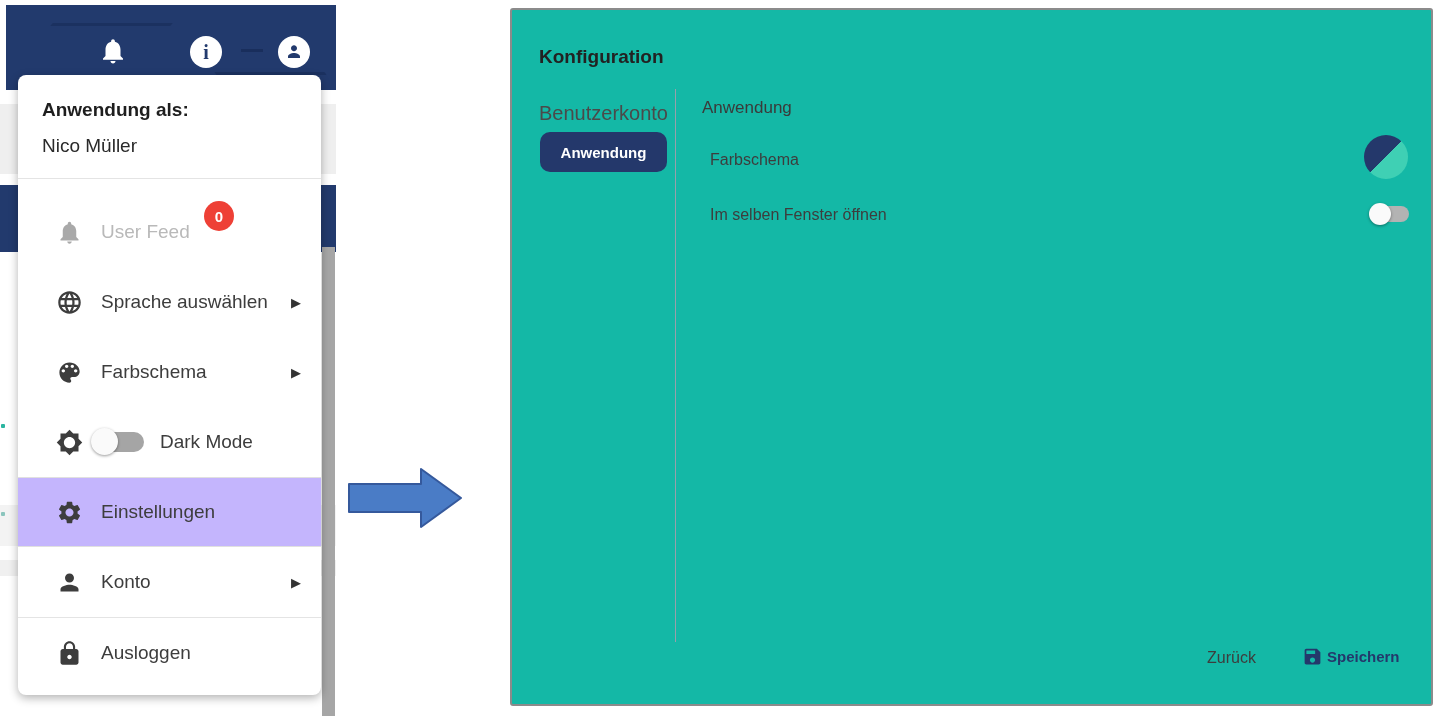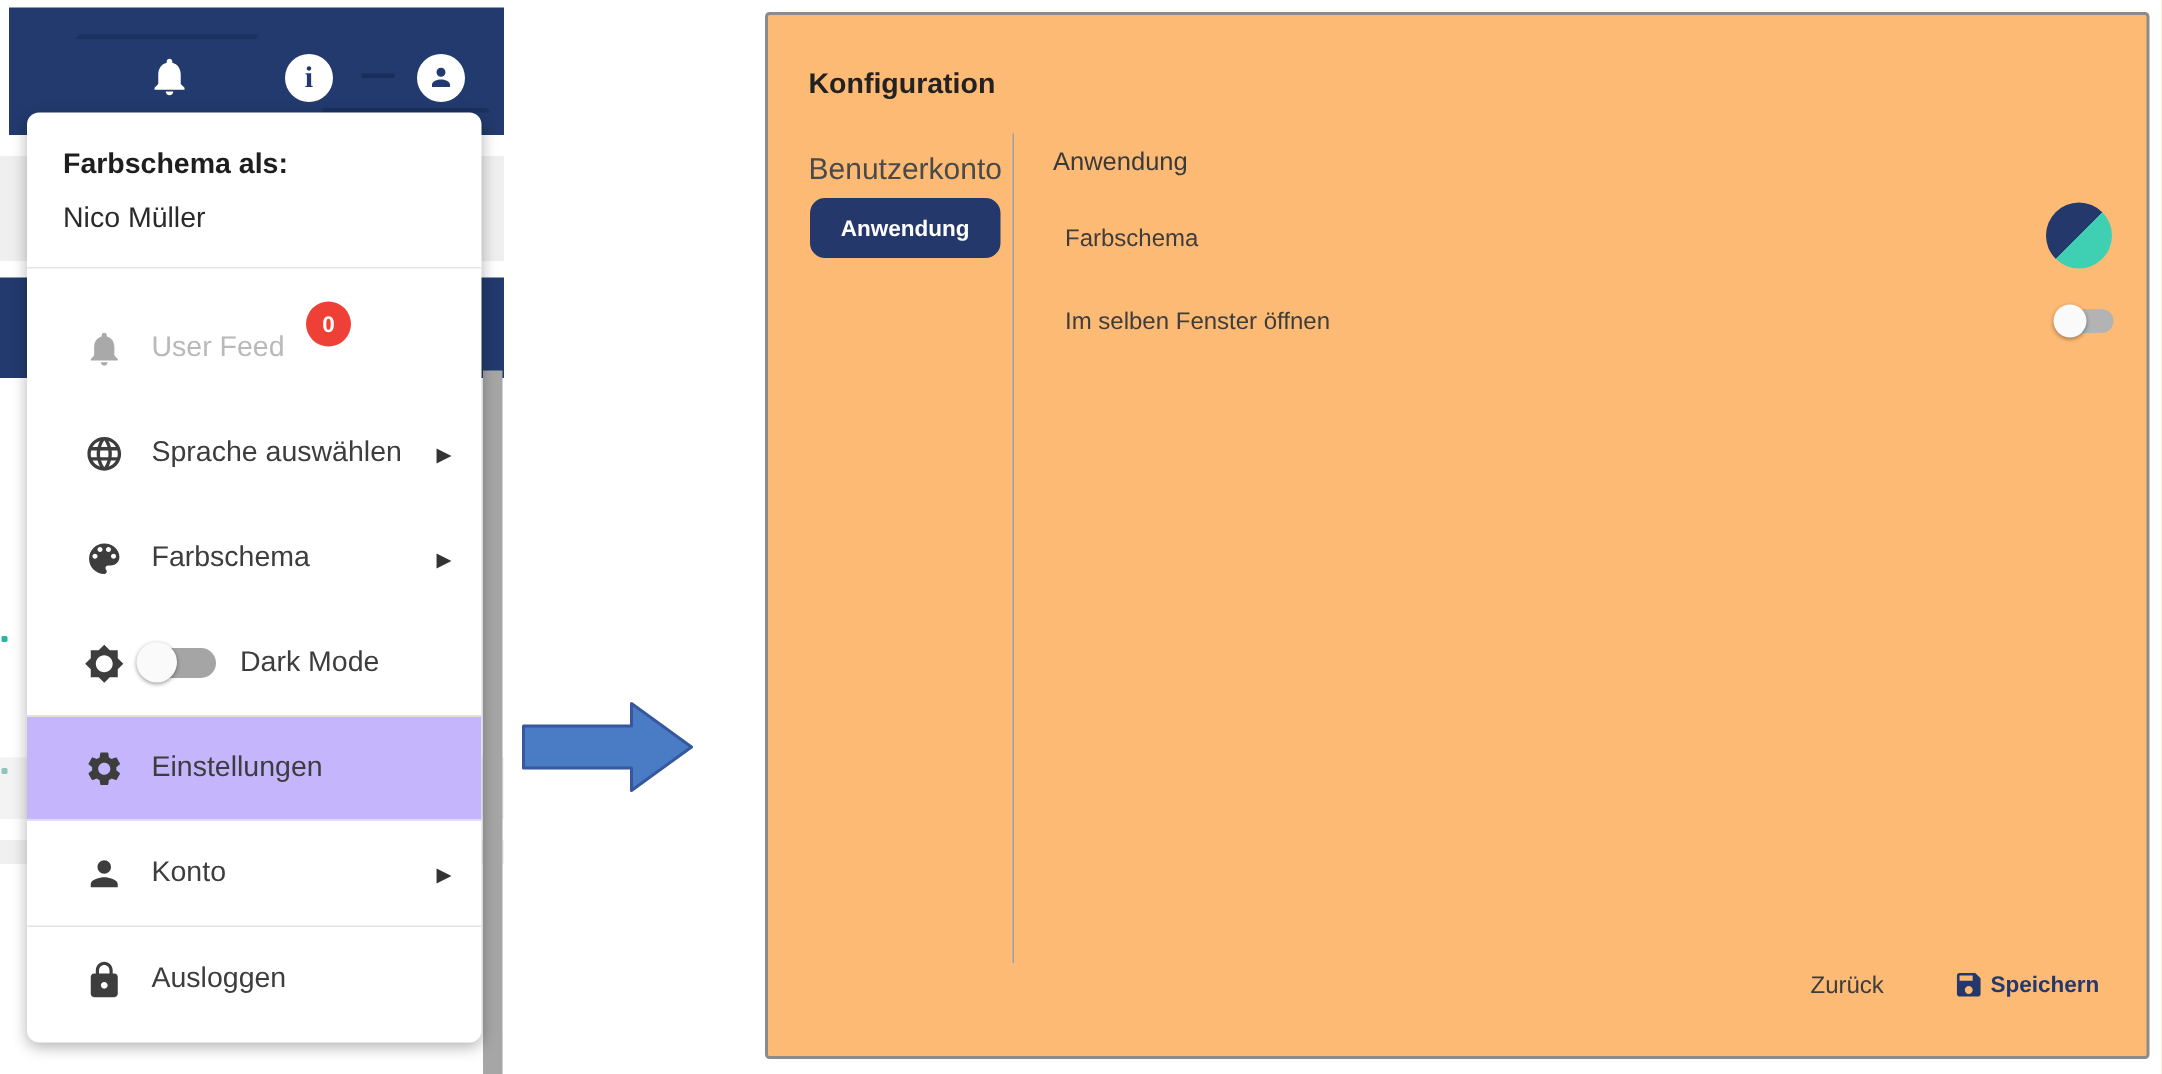--- a/index.html
+++ b/index.html
@@ -63,21 +63,21 @@
   #darkmode-toggle { width:55px; height:28px; margin-left:8px; }
   #darkmode-toggle .track { position:absolute; left:2px; top:4px; width:51px; height:20px; }
   #darkmode-toggle .knob { left:0; top:0; width:27px; height:27px; }
   #darkmode-toggle + .label { margin-left:14px; }
 
   
   #flow-arrow { position:absolute; left:348px; top:466px; }
 
   
   #config-dialog { position:absolute; left:510px; top:8px; width:923px; height:698px;
-                   background:#fdba74; border:2px solid #8b8b8b; border-radius:3px; }
+                   background:#14b8a6; border:2px solid #8b8b8b; border-radius:3px; }
   #dialog-title { position:absolute; left:27px; top:36px; font-size:19px; font-weight:bold; color:#222; }
   #tab-benutzerkonto { position:absolute; left:28px; top:88px; width:127px; height:30px;
                        display:flex; align-items:center; justify-content:center;
                        font-size:20px; color:#4a4a4a; cursor:pointer; }
   #tab-anwendung { position:absolute; left:28px; top:122px; width:127px; height:40px;
                    background:#24386b; border-radius:10px; display:flex; align-items:center; justify-content:center;
                    font-size:15px; font-weight:bold; color:#ffffff; cursor:pointer; }
   #dialog-vdivider { position:absolute; left:163px; top:79px; width:1px; height:553px; background:#98a0aa; }
   #content-heading { position:absolute; left:190px; top:88px; font-size:17px; color:#3a3a3a; }
   .setting-label { position:absolute; left:198px; font-size:16px; color:#3d3d3d; }
@@ -119,21 +119,21 @@
       <svg viewBox="0 0 24 24" width="24" height="24">
         <path fill="#223a6d" d="M12 11.2c1.66 0 3-1.34 3-3s-1.34-3-3-3-3 1.34-3 3 1.34 3 3 3zm0 1.8c-2.5 0-6 1.25-6 3.4V18h12v-1.6c0-2.15-3.5-3.4-6-3.4z"></path>
       </svg>
     </div>
   </div>
 
   <div id="page-scrollbar"></div>
 
   <div id="user-menu">
     <div id="menu-user-block">
-      <div id="logged-in-label">Farbschema als:</div>
+      <div id="logged-in-label">Anwendung als:</div>
       <div id="user-name">Nico Müller</div>
     </div>
     <div class="menu-divider"></div>
 
     <div class="menu-row" id="row-userfeed">
       <span class="mi">
         <svg viewBox="0 0 24 24">
             <path d="M12 22c1.1 0 2-.9 2-2h-4c0 1.1.9 2 2 2zm6-6v-5c0-3.07-1.63-5.64-4.5-6.32V4c0-.83-.67-1.5-1.5-1.5s-1.5.67-1.5 1.5v.68C7.64 5.36 6 7.92 6 11v5l-2 2v1h16v-1l-2-2z"></path>
           </svg>
       </span>

